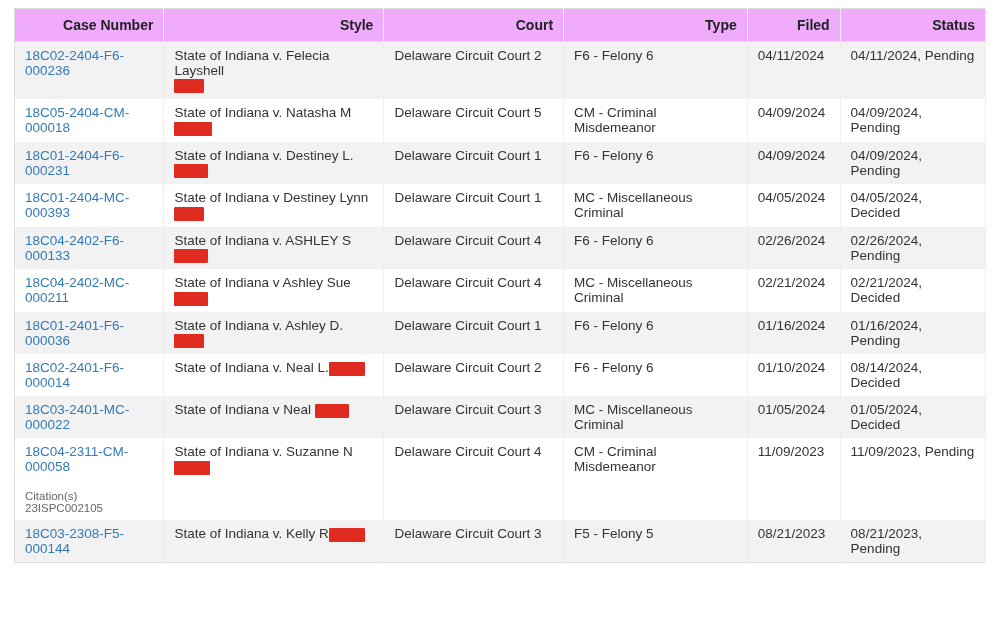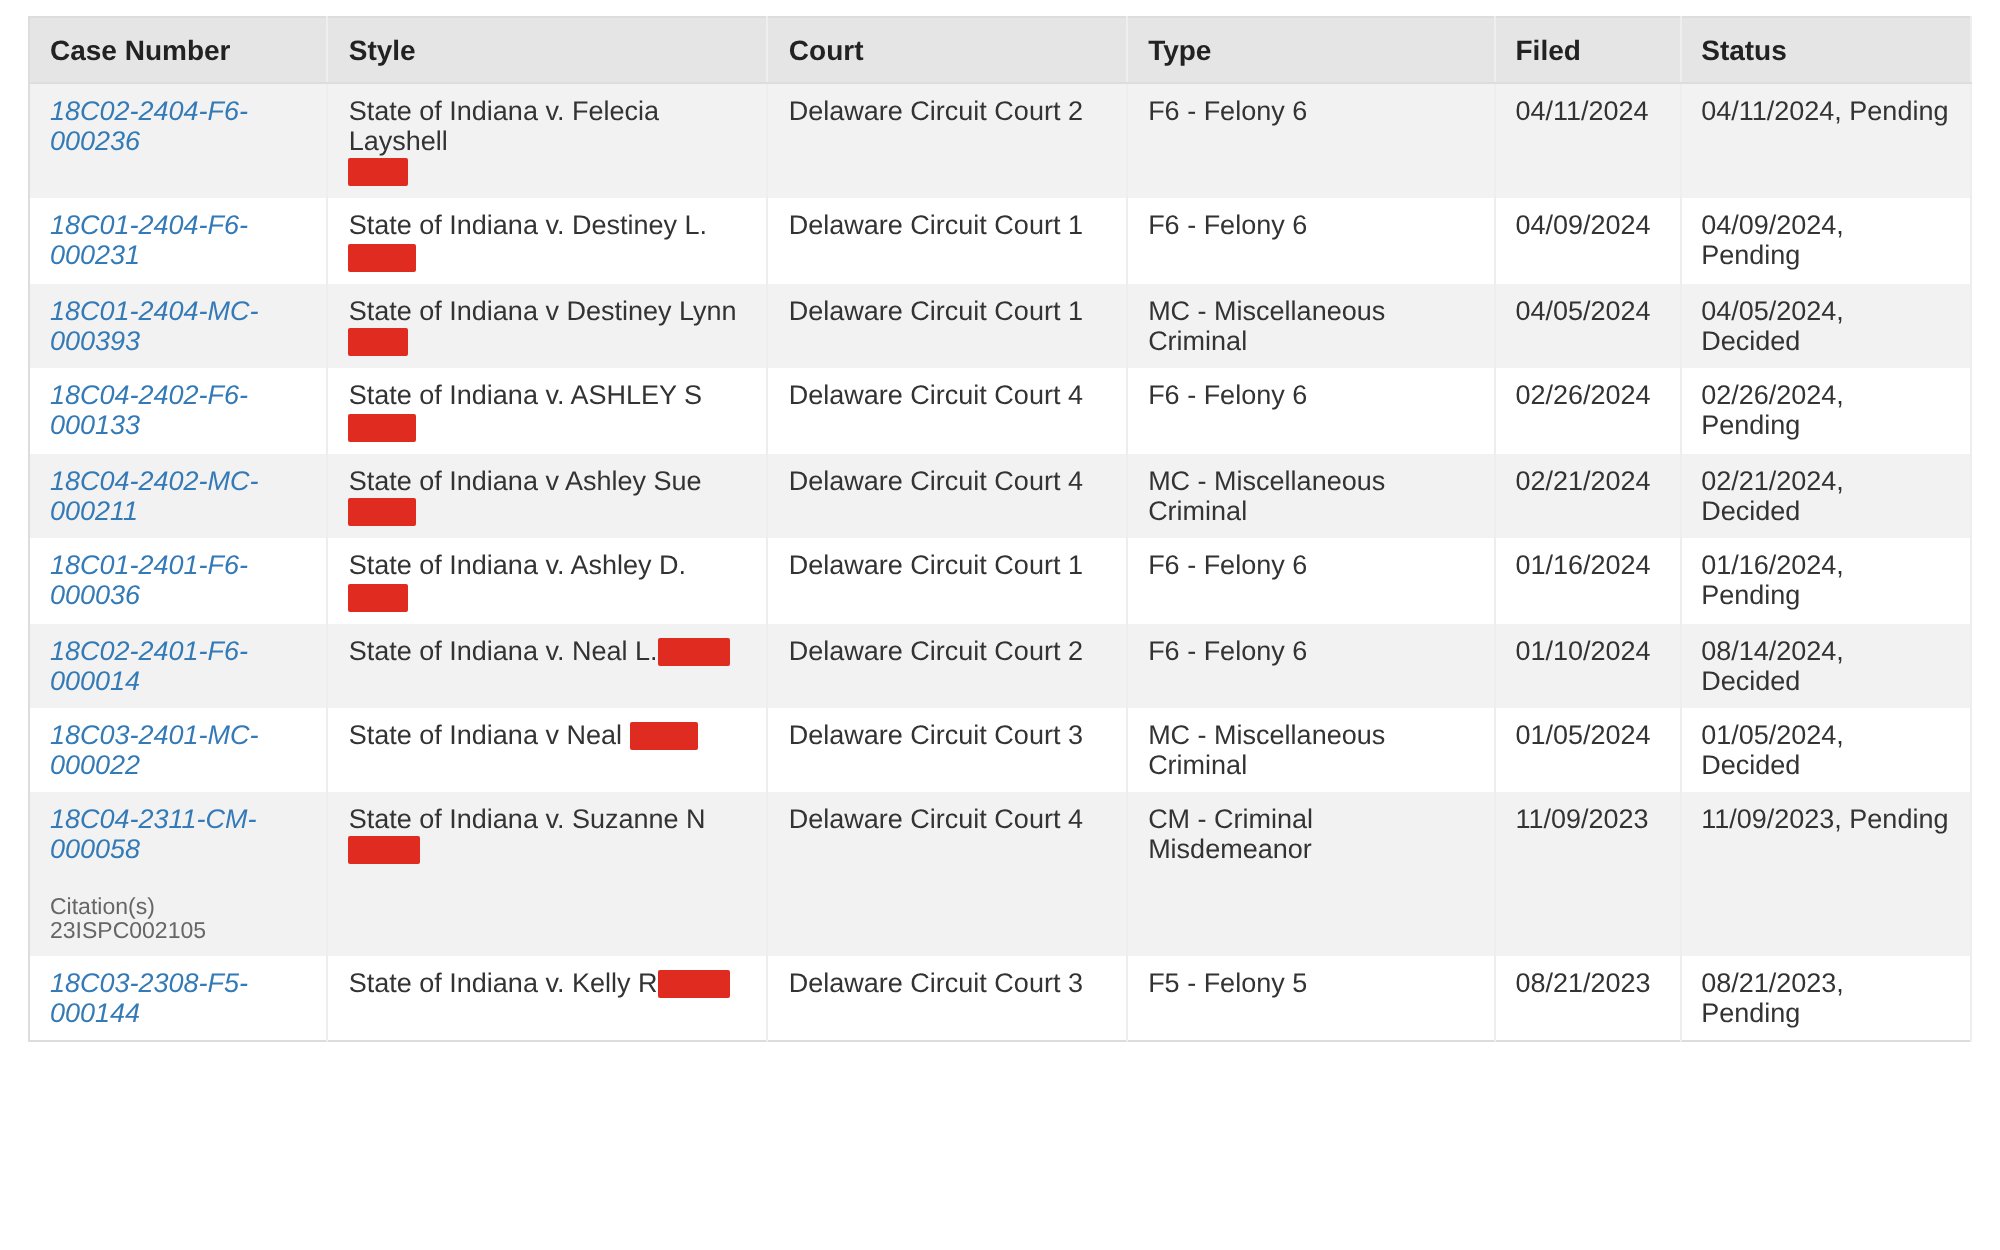--- a/index.html
+++ b/index.html
@@ -9,47 +9,46 @@
       color: #333;
       background: #fff;
       padding: 8px 14px;
     }
     table {
       width: 100%;
       border-collapse: collapse;
       border: 1px solid #ddd;
     }
     thead th {
-      text-align: left;
+      text-align: right;
       padding: 8px 10px;
       font-weight: 600;
       color: #222;
       border-bottom: 1px solid #ddd;
       border-right: 1px solid #eee;
-      background: #e5e5e5;
+      background: #f0abfc;
       font-size: 14px;
     }
     tbody td {
       padding: 6px 10px;
       border-right: 1px solid #eee;
       vertical-align: top;
       font-size: 13.5px;
       color: #333;
     }
     tbody tr:nth-child(odd) td {
       background: #f2f2f2;
     }
     tbody tr:nth-child(even) td {
       background: #fff;
     }
     .case-link {
       color: #337ab7;
       text-decoration: none;
       cursor: pointer;
-      font-style: italic;
     }
     .redact {
       display: inline-block;
       background: #e02b20;
       height: 14px;
       vertical-align: middle;
       border-radius: 1px;
     }
     .w-badge {
       display: inline-block;
@@ -93,20 +92,28 @@
     </tr>
   </thead>
   <tbody id="rows">
       <tr>
         <td><a class="case-link">18C02-2404-F6-000236</a></td>
         <td><span>State of Indiana v. Felecia Layshell</span><br><span class="redact" style="width: 30px;"></span></td>
         <td>Delaware Circuit Court 2</td>
         <td>F6 - Felony 6</td>
         <td>04/11/2024</td>
         <td>04/11/2024, Pending</td>
+      </tr>
+      <tr>
+        <td><a class="case-link">18C05-2404-CM-000018</a></td>
+        <td><span>State of Indiana v. Natasha M </span><span class="redact" style="width: 38px;"></span></td>
+        <td>Delaware Circuit Court 5</td>
+        <td>CM - Criminal Misdemeanor</td>
+        <td>04/09/2024</td>
+        <td>04/09/2024, Pending</td>
       </tr>
       <tr>
         <td><a class="case-link">18C01-2404-F6-000231</a></td>
         <td><span>State of Indiana v. Destiney L. </span><span class="redact" style="width: 34px;"></span></td>
         <td>Delaware Circuit Court 1</td>
         <td>F6 - Felony 6</td>
         <td>04/09/2024</td>
         <td>04/09/2024, Pending</td>
       </tr>
       <tr>

